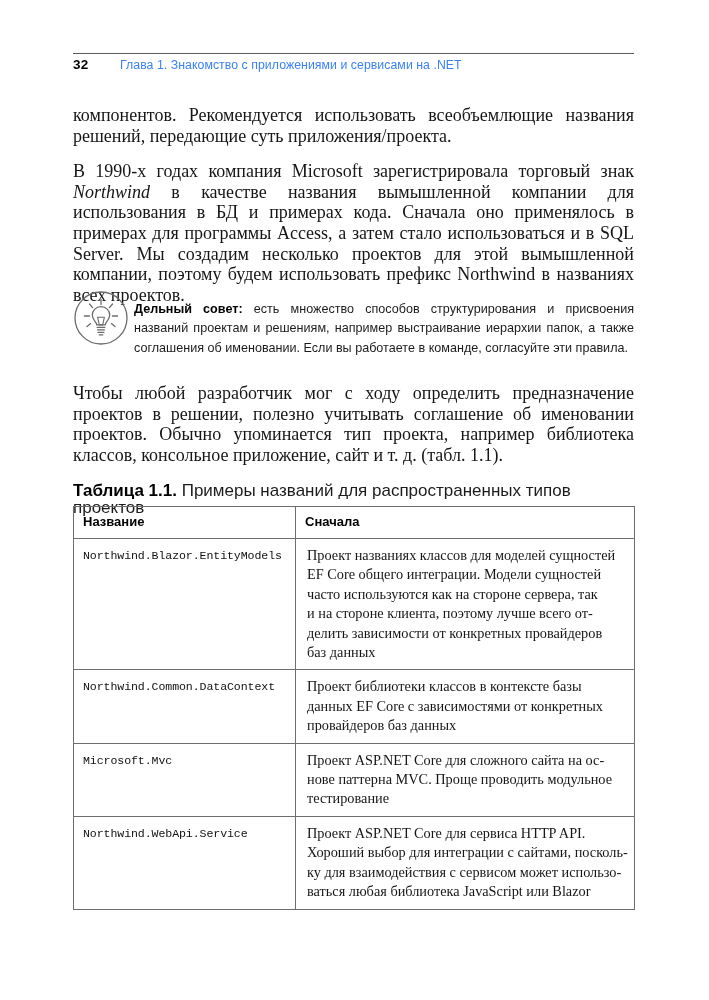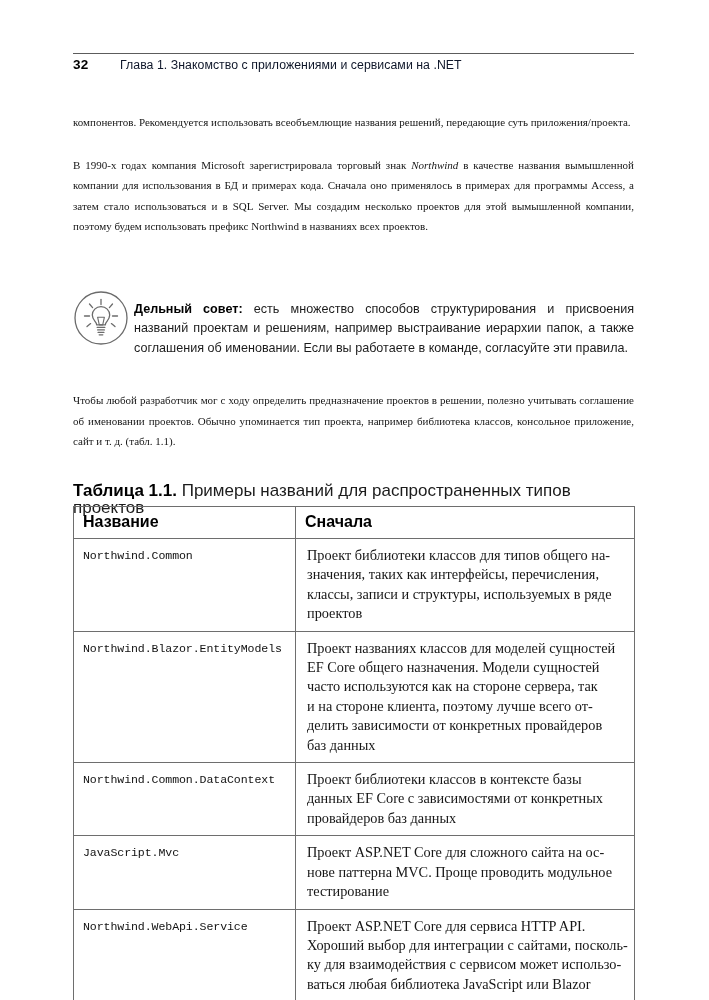--- a/index.html
+++ b/index.html
@@ -47,34 +47,34 @@
   }
   .folio {
     font-weight: bold;
     font-size: 13.5px;
     color: #000;
     width: 47px;
     letter-spacing: 0.2px;
   }
   .chapter-title {
     font-size: 12.3px;
-    color: #0f172a;
+    color: #3b82f6;
     letter-spacing: 0.05px;
   }
 
   
   .content {
     position: absolute;
     left: 73px;
     top: 104px;
     width: 561px;
   }
   p.body-para {
-    margin: 8px 0 5px 0;
-    font-size: 11px;
+    margin: 1px 0 5px 0;
+    font-size: 18px;
     line-height: 20.6px;
     text-align: justify;
     text-justify: inter-word;
     hyphens: manual;
     color: #161616;
   }
   p.body-para:last-child { margin-bottom: 0; }
   .ital { font-style: italic; }
 
   .gap-after-p1 { height: 9px; }
@@ -148,21 +148,21 @@
     border: 1px solid #6e6e6e;
     vertical-align: top;
     padding: 6px 9px 7px 9px;
   }
   .data-table col.c1 { width: 222px; }
   .data-table col.c2 { width: 339px; }
 
   .data-table thead th {
     font-family: "Liberation Sans", sans-serif;
     font-weight: bold;
-    font-size: 16px;
+    font-size: 13px;
     line-height: 16px;
     text-align: left;
     color: #000;
     padding-top: 7px;
     padding-bottom: 8px;
   }
 
   td.cell-name {
     font-family: "Liberation Mono", monospace;
     font-size: 11.6px;
@@ -241,49 +241,40 @@
       <col class="c2">
     </colgroup>
     <thead>
       <tr>
         <th>Название</th>
         <th>Сначала</th>
       </tr>
     </thead>
     <tbody>
       <tr>
-        <td class="cell-name">Northwind.Common</td>
-        <td class="cell-desc">
-          <span class="ln">Проект библиотеки классов для типов общего на-</span>
-          <span class="ln">значения, таких как интерфейсы, перечисления,</span>
-          <span class="ln">классы, записи и структуры, используемых в ряде</span>
-          <span class="ln">проектов</span>
-        </td>
-      </tr>
-      <tr>
         <td class="cell-name">Northwind.Blazor.EntityModels</td>
         <td class="cell-desc">
           <span class="ln">Проект названиях классов для моделей сущностей</span>
-          <span class="ln">EF Core общего назначения. Модели сущностей</span>
+          <span class="ln">EF Core общего интеграции. Модели сущностей</span>
           <span class="ln">часто используются как на стороне сервера, так</span>
           <span class="ln">и на стороне клиента, поэтому лучше всего от-</span>
           <span class="ln">делить зависимости от конкретных провайдеров</span>
           <span class="ln">баз данных</span>
         </td>
       </tr>
       <tr>
         <td class="cell-name">Northwind.Common.DataContext</td>
         <td class="cell-desc">
           <span class="ln">Проект библиотеки классов в контексте базы</span>
           <span class="ln">данных EF Core с зависимостями от конкретных</span>
           <span class="ln">провайдеров баз данных</span>
         </td>
       </tr>
       <tr>
-        <td class="cell-name">JavaScript.Mvc</td>
+        <td class="cell-name">Microsoft.Mvc</td>
         <td class="cell-desc">
           <span class="ln">Проект ASP.NET Core для сложного сайта на ос-</span>
           <span class="ln">нове паттерна MVC. Проще проводить модульное</span>
           <span class="ln">тестирование</span>
         </td>
       </tr>
       <tr>
         <td class="cell-name">Northwind.WebApi.Service</td>
         <td class="cell-desc">
           <span class="ln">Проект ASP.NET Core для сервиса HTTP API.</span>

